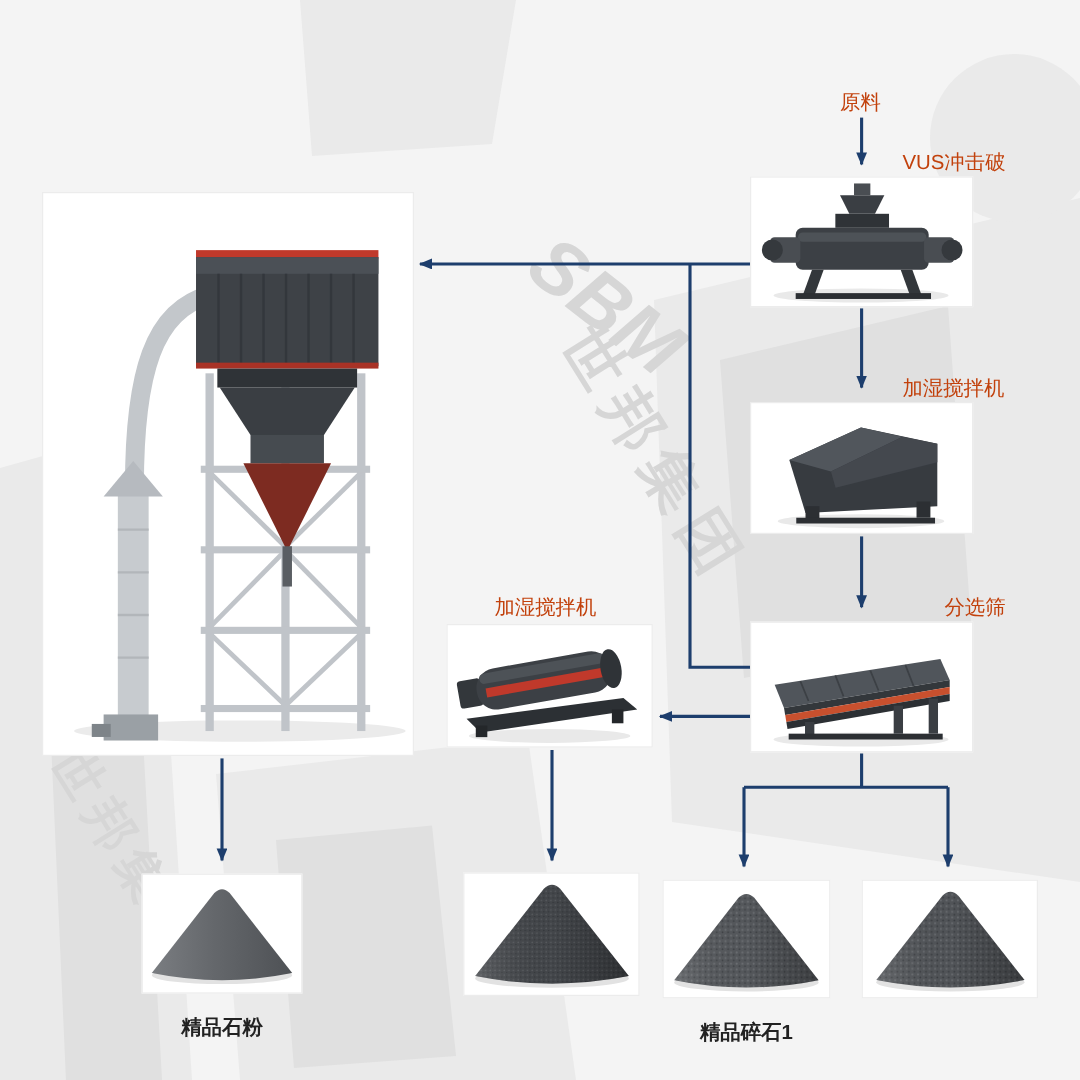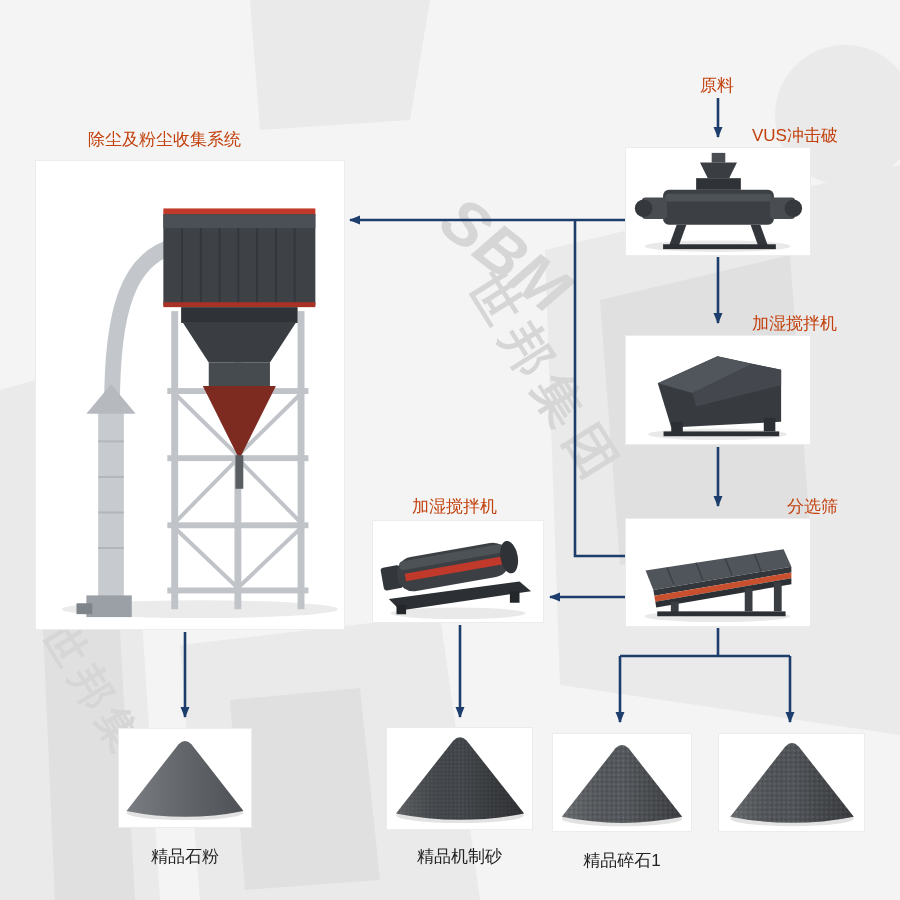--- a/index.html
+++ b/index.html
@@ -17,21 +17,21 @@
   #pile-card-2{left:386px;top:727px;width:147px;height:103px;}
   #pile-card-3{left:552px;top:733px;width:140px;height:99px;}
   #pile-card-4{left:718px;top:733px;width:147px;height:99px;}
   .lbl{position:absolute;color:#c2410c;font-size:17px;white-space:nowrap;z-index:5;}
   #lbl-dust{left:88px;top:128px;}
   #lbl-raw{left:700px;top:74px;}
   #lbl-crusher{left:752px;top:124px;}
   #lbl-separator{left:752px;top:312px;}
   #lbl-screen{left:787px;top:495px;}
   #lbl-mixer{left:412px;top:495px;}
-  .plbl{position:absolute;font-size:17px;font-weight:normal;color:#222222;text-align:center;z-index:5;}
+  .plbl{position:absolute;font-size:17px;font-weight:bold;color:#222222;text-align:center;z-index:5;}
   #plbl-1{left:118px;top:845px;width:134px;}
   #plbl-2{left:386px;top:845px;width:147px;}
   #plbl-3{left:552px;top:849px;width:140px;}
   #plbl-4{left:718px;top:851px;width:147px;}
   .connectors{z-index:4;pointer-events:none;}
   .wm{z-index:0;}
   .box{z-index:2;}
 </style>
 </head>
 <body>
@@ -270,24 +270,22 @@
       <path d="M625,220 H350" marker-end="url(#ah)"></path>
       <path d="M625,597 H550" marker-end="url(#ah)"></path>
       <path d="M185,632 V717" marker-end="url(#ah)"></path>
       <path d="M460,625 V717" marker-end="url(#ah)"></path>
       <path d="M718,628 V656 M620,656 H790"></path>
       <path d="M620,656 V722" marker-end="url(#ah)"></path>
       <path d="M790,656 V722" marker-end="url(#ah)"></path>
     </g>
   </svg>
 
-  <div class="lbl" id="lbl-dust">除尘及粉尘收集系统</div>
   <div class="lbl" id="lbl-raw">原料</div>
   <div class="lbl" id="lbl-crusher">VUS冲击破</div>
   <div class="lbl" id="lbl-separator">加湿搅拌机</div>
   <div class="lbl" id="lbl-screen">分选筛</div>
   <div class="lbl" id="lbl-mixer">加湿搅拌机</div>
 
   <div class="plbl" id="plbl-1">精品石粉</div>
-  <div class="plbl" id="plbl-2">精品机制砂</div>
   <div class="plbl" id="plbl-3">精品碎石1</div>
 
 </div>
 
 </body></html>

